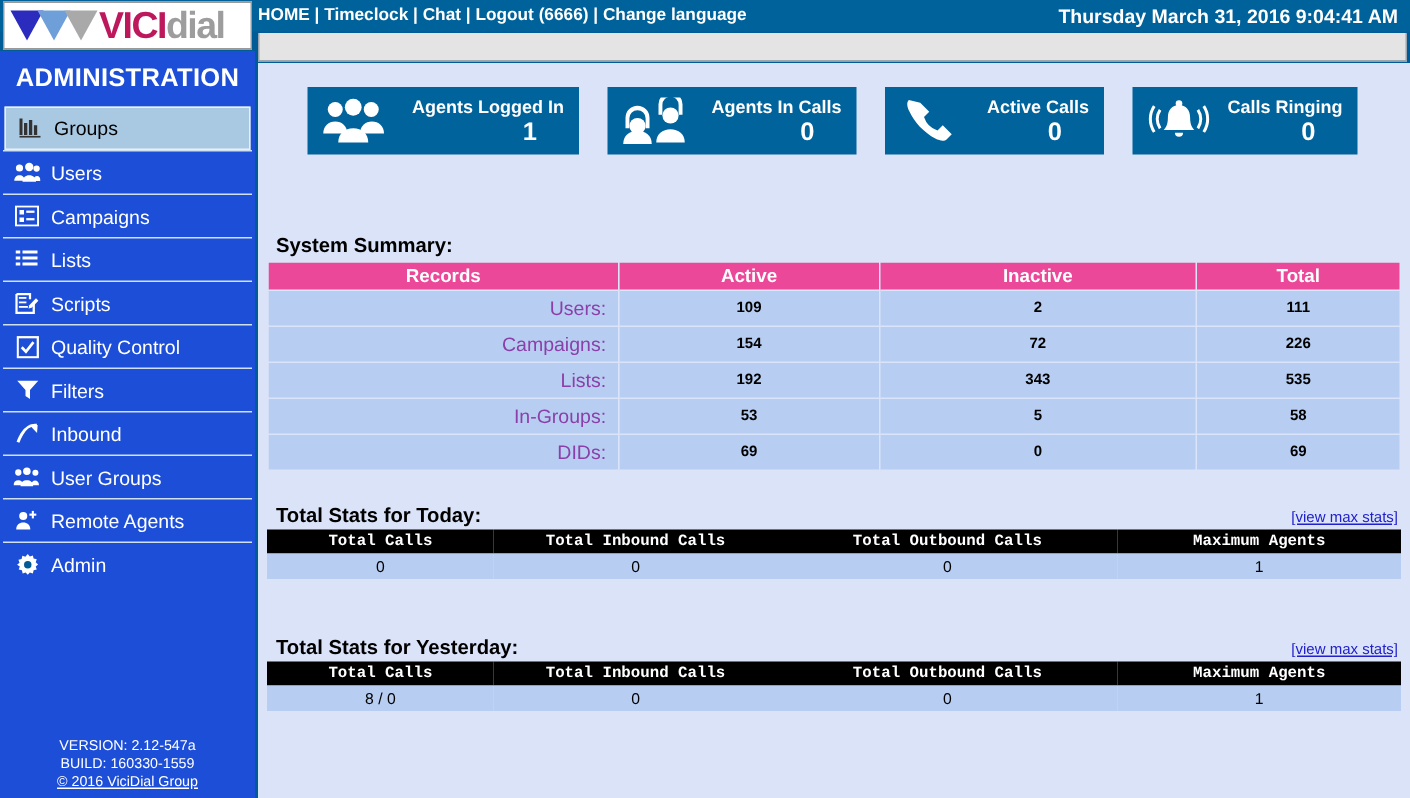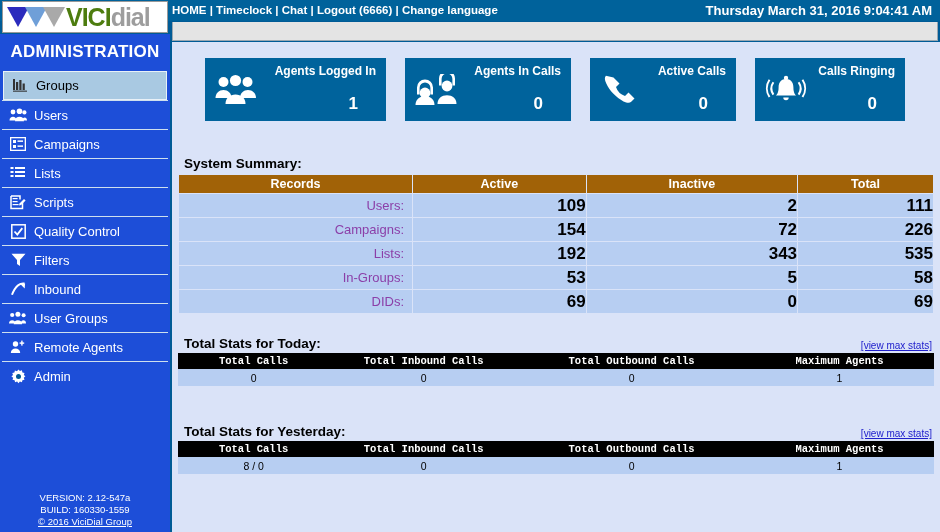--- a/index.html
+++ b/index.html
@@ -21,21 +21,21 @@
     background: #ffffff; border: 1px solid #999; overflow: hidden;
     display: flex; align-items: center;
   }
   #logo .marks { margin-left: 4px; display: flex; align-items: flex-start; }
   #logo .tri { width: 0; height: 0; border-left: 11px solid transparent;
                border-right: 11px solid transparent; }
   .tri-blue  { border-top: 20px solid #2b2bbd; }
   .tri-lblue { border-top: 20px solid #6f9fd8; margin-left: -4px; }
   .tri-gray  { border-top: 20px solid #a9a9a9; margin-left: -4px; }
   #logo .wtext { font-weight: bold; font-size: 25px; letter-spacing: -1px; line-height: 1; margin-left: 1px; }
-  #logo .wtext .vici { color: #4d7c0f; }
+  #logo .wtext .vici { color: #be185d; }
   #logo .wtext .dial { color: #9d9d9d; }
 
   #topnav {
     position: absolute; left: 172px; top: 4px;
     color: #ffffff; font-size: 11.5px; font-weight: bold;
     white-space: nowrap;
   }
   #topnav a { color: #ffffff; text-decoration: none; }
   #topnav .sep { color: #ffffff; }
   #clock {
@@ -84,21 +84,21 @@
 
   
   #main {
     position: absolute; left: 172px; top: 42px; width: 768px; height: 490px;
     background: #dae3f8;
   }
 
   
   #cards { position: relative; height: 76px; margin-top: 16px; }
   .card {
-    position: absolute; top: 0; height: 63px; background: #00639c;
+    position: absolute; top: 0; height: 45px; background: #00639c;
     display: flex; align-items: stretch;
   }
   .card .cicon {
     width: 62px; display: flex; align-items: center; justify-content: center;
     flex: 0 0 62px;
   }
   .card .cbody {
     flex: 1; display: flex; flex-direction: column;
     align-items: flex-end; justify-content: space-between;
     padding: 6px 10px 7px 0;
@@ -114,26 +114,26 @@
   .sect-row { display: flex; align-items: flex-end; justify-content: space-between; }
   .maxlink {
     font-size: 10px; color: #2020cc; text-decoration: underline;
     padding-right: 2px; white-space: nowrap; cursor: pointer;
   }
 
   
   table { border-collapse: collapse; width: 100%; }
   .sum-table { margin-top: 3px; }
   .sum-table th {
-    background: #a16207; color: #ffffff; font-size: 12.5px; font-weight: bold;
+    background: #ec4899; color: #ffffff; font-size: 12.5px; font-weight: bold;
     height: 19px; border: 1px solid #dae3f8; text-align: center;
   }
   .sum-table td {
-    background: #b7cef2; height: 24px; font-size: 17px; font-weight: bold;
-    border: 1px solid #dae3f8; text-align: right; color: #000000;
+    background: #b7cef2; height: 24px; font-size: 10px; font-weight: bold;
+    border: 1px solid #dae3f8; text-align: center; color: #000000;
   }
   .sum-table td.rowlabel {
     text-align: right; padding-right: 8px; color: #8b3fa8; font-weight: normal;
     font-size: 13px;
   }
 
   .stat-table { margin-top: 2px; }
   .stat-table th {
     background: #000000; color: #ffffff; font-size: 10.5px; font-weight: bold;
     height: 16px; border: none; text-align: center; font-family: Liberation Mono, monospace;

